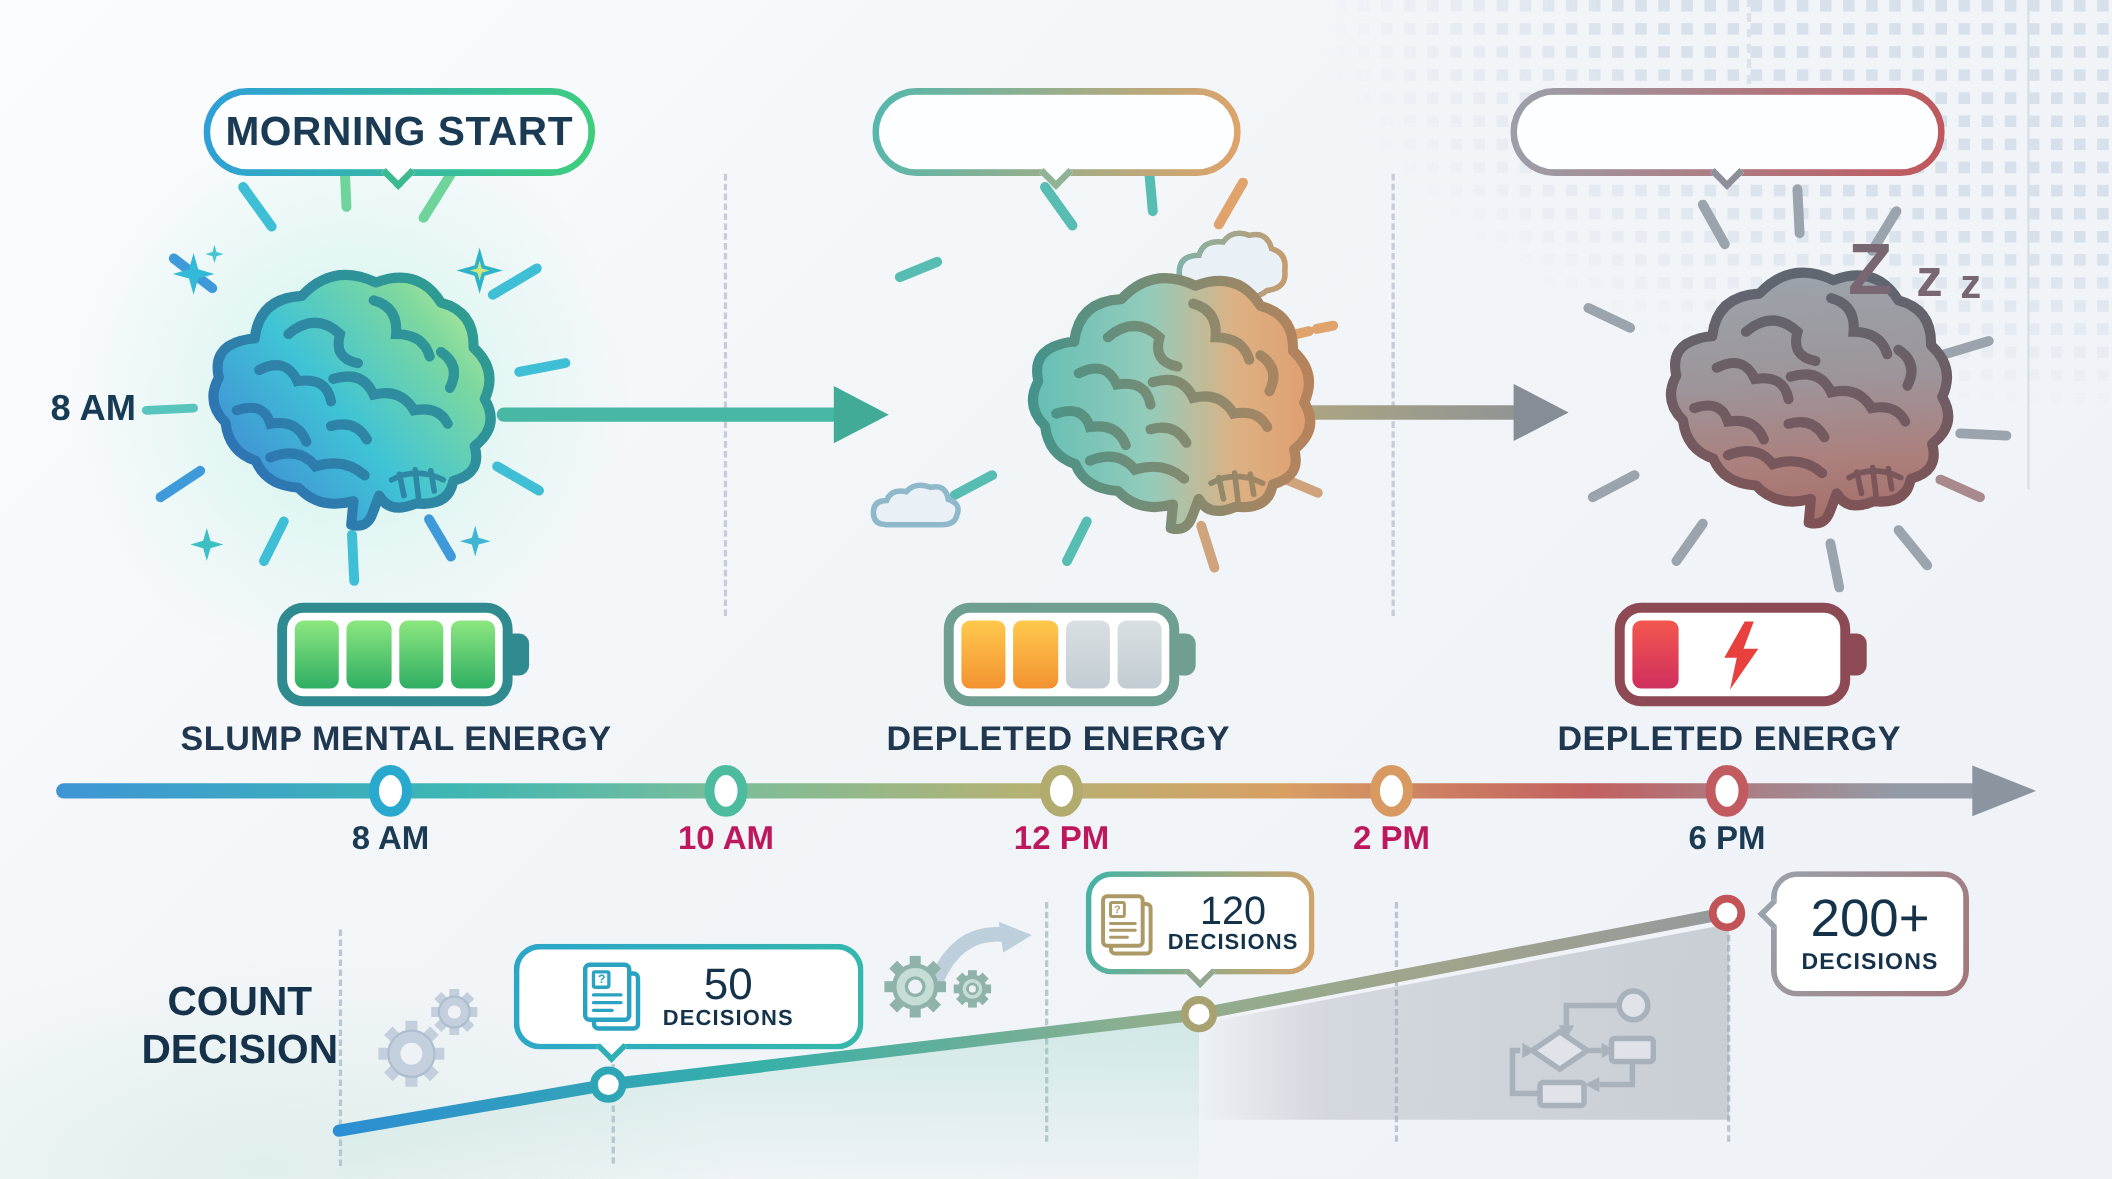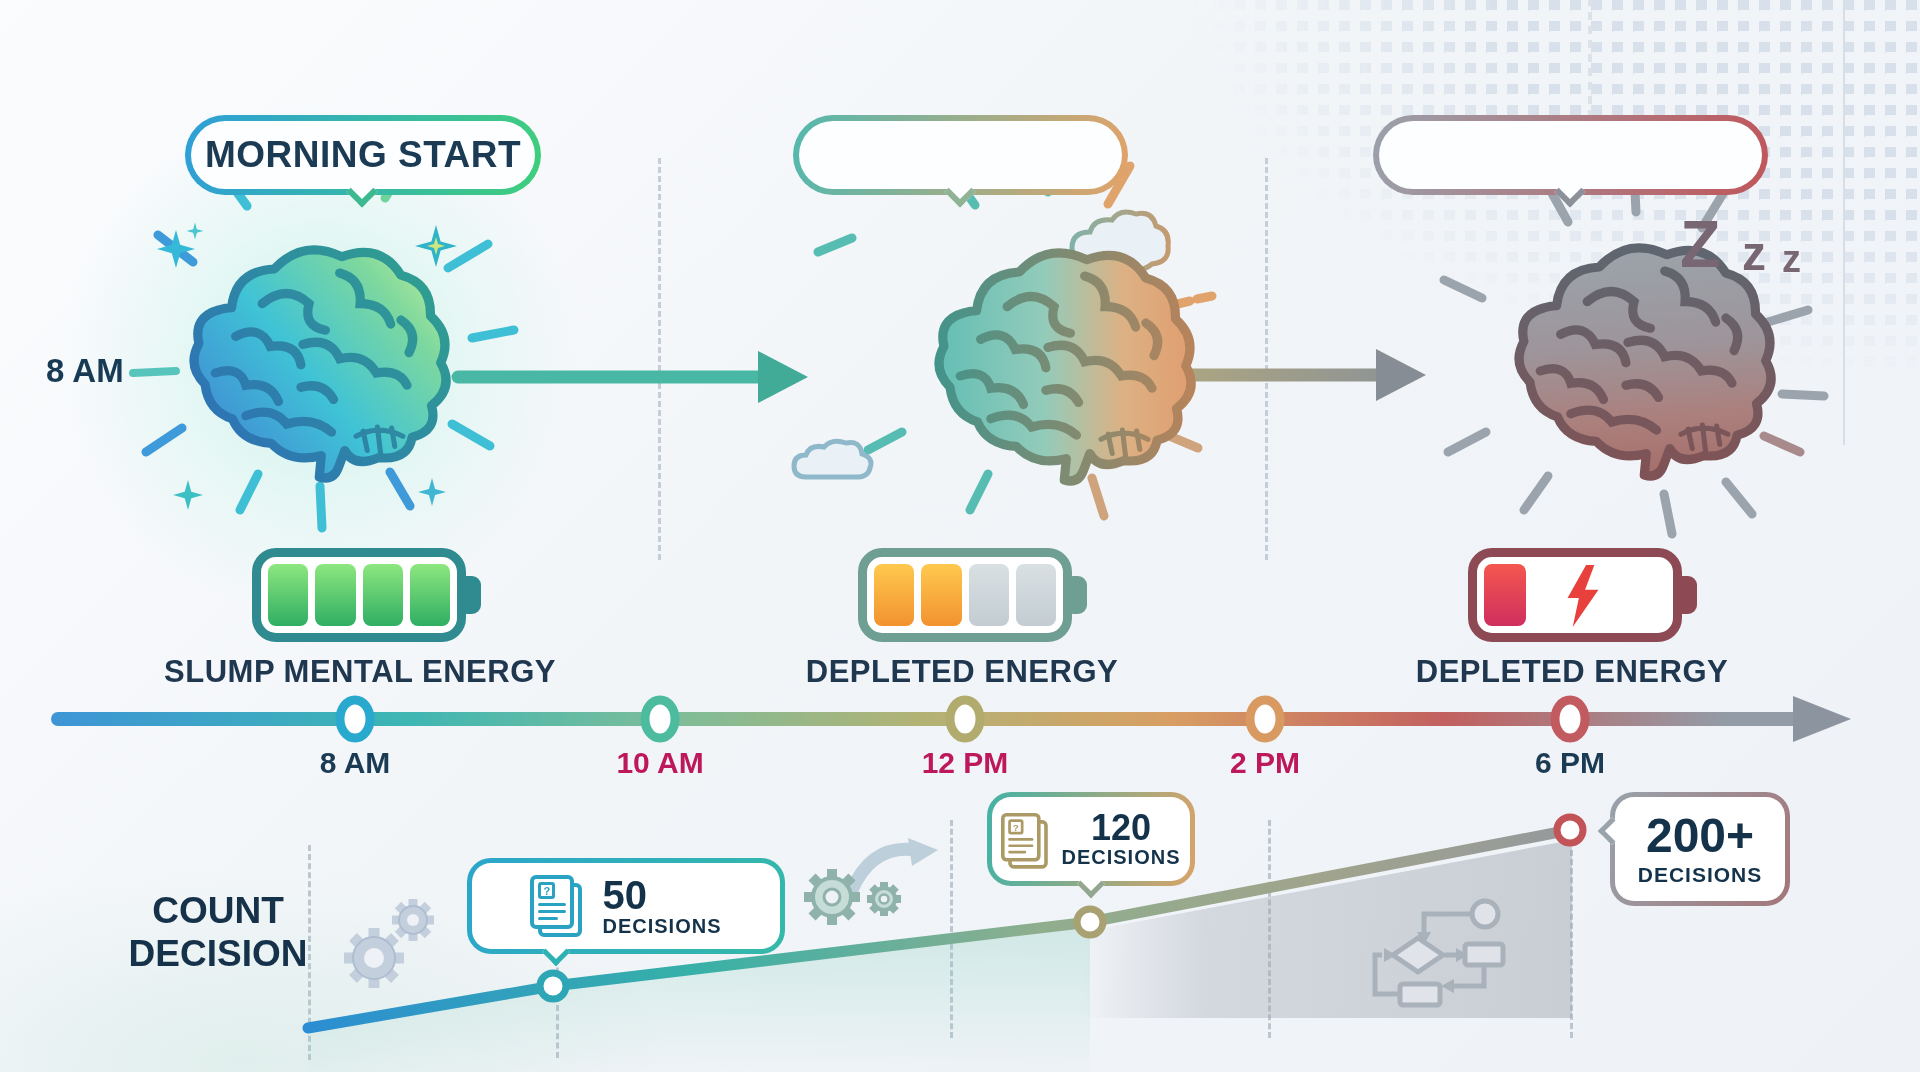--- a/index.html
+++ b/index.html
@@ -26,21 +26,21 @@
 
   
   .dash-v { width:0; border-left:3px dashed #c5ced8; }
   .dash-v.bottom { border-left:3px dashed #bcc6d1; }
 
   
   .bubble {
     height:80px; border:6px solid transparent; border-radius:43px;
     display:flex; align-items:center; justify-content:center;
     background:linear-gradient(#fdfeff,#fdfeff) padding-box, var(--bg) border-box;
-    font-weight:bold; font-size:37px; letter-spacing:.5px; color:#1b3a53; white-space:nowrap;margin-top:35px;
+    font-weight:bold; font-size:37px; letter-spacing:.5px; color:#1b3a53; white-space:nowrap;
   }
   .bubble .tail {
     position:absolute; bottom:-14px; left:calc(50% - 12px); width:22px; height:22px;
     background:#fdfeff; transform:rotate(45deg);
     border-right:6px solid var(--tail); border-bottom:6px solid var(--tail);
   }
 
   .side-time { left:46px; top:352px; font-size:33px; font-weight:bold; color:#173a55; }
 
   
@@ -68,21 +68,21 @@
 
   .callout {
     border:5px solid transparent; border-radius:24px;
     background:linear-gradient(#fff,#fff) padding-box, var(--bg) border-box;
     display:flex; align-items:center; justify-content:center; gap:16px;
   }
   .callout .tail-down { position:absolute; bottom:-13px; width:20px; height:20px; background:#fff;
     transform:rotate(45deg); border-right:5px solid var(--tail); border-bottom:5px solid var(--tail); }
   .callout .tail-left { position:absolute; left:-13px; width:20px; height:20px; background:#fff;
     transform:rotate(45deg); border-left:5px solid var(--tail); border-bottom:5px solid var(--tail); }
-  .num  { font-weight:bold; color:#14324a; line-height:1; }
+  .num  { font-weight:normal; color:#14324a; line-height:1; }
   .unit { font-weight:bold; color:#14324a; letter-spacing:1px; line-height:1.1; }
 
   .docicon { position:relative; }
   .docicon .page-back { position:absolute; left:8px; top:8px; width:44px; height:54px;
     border:4px solid var(--c); border-radius:6px; background:#fff; }
   .docicon .page { position:absolute; left:0; top:0; width:44px; height:54px;
     border:4px solid var(--c); border-radius:6px; background:#fff; padding:3px 0 0 4px; }
   .docicon .qbox { width:17px; height:17px; border:3px solid var(--c); border-radius:3px;
     font-size:11px; font-weight:bold; color:var(--c); display:flex; align-items:center; justify-content:center; }
   .docicon .dline { height:3px; background:var(--c); border-radius:2px; margin-top:4px; }
@@ -423,21 +423,21 @@
 <div class="abs callout" style="left:467px; top:858px; width:318px; height:96px; --bg:linear-gradient(115deg,#2ba6cb,#35b9a8); --tail:#2fb0b4;">
   <div class="docicon" style="width:56px; height:62px; --c:#2aa3c2;">
     <div class="page-back"></div>
     <div class="page">
       <div class="qbox">?</div>
       <div class="dline" style="width:28px;"></div>
       <div class="dline" style="width:28px;"></div>
       <div class="dline" style="width:20px;"></div>
     </div>
   </div>
-  <div style="text-align:left;">
+  <div style="text-align:center;">
     <div class="num" style="font-size:40px;">50</div>
     <div class="unit" style="font-size:20px;">DECISIONS</div>
   </div>
   <div class="tail-down" style="left:74px;"></div>
 </div>
 
 <div class="abs callout" style="left:987px; top:792px; width:208px; height:94px; gap:10px; --bg:linear-gradient(100deg,#43b2a6,#d9a368); --tail:#93a68f;">
   <div class="docicon" style="width:50px; height:58px; --c:#ab9a66; transform:scale(0.9); transform-origin:left center;">
     <div class="page-back"></div>
     <div class="page">

